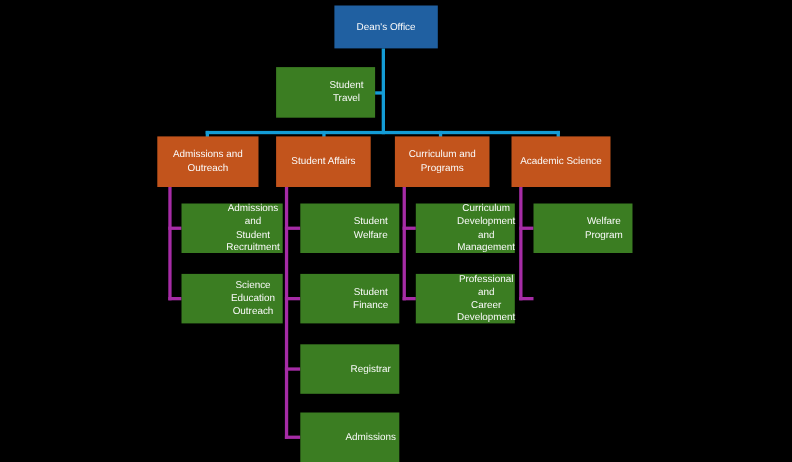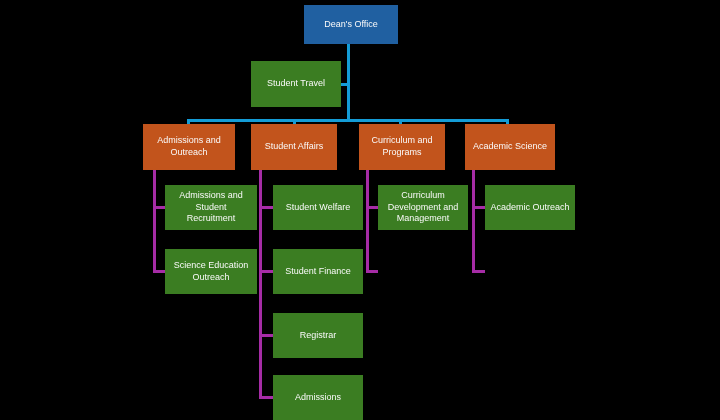--- a/index.html
+++ b/index.html
@@ -11,21 +11,21 @@
   .node {
     position:absolute; display:flex; align-items:center; justify-content:center;
     text-align:center; box-sizing:border-box; padding:2px;
   }
   .node .lbl {
     color:var(--text, #FAFAFA);
     font-size:9px; line-height:1.3; white-space:pre-line;
   }
   .node.root     { background:var(--root-fill, #2060A1); }
   .node.branch   { background:var(--branch-fill, #C2541C); }
-  .node.leaf, .node.assistant { background:var(--leaf-fill, #3B7D22); }
+  .node.leaf, .node.assistant { background:var(--leaf-fill, #3B7D22);padding-left:40px; }
   .ln { position:absolute; display:block; }
   .ln.blue   { background:var(--line-blue, #149CD6); }
   .ln.purple { background:var(--line-purple, #A62CA6); }
 </style>
 </head>
 <body>
 
 <div class="canvas" style="background: rgb(0, 0, 0);">
 
   <i class="ln blue" style="left:347px;top:44px;width:3px;height:78px"></i>
@@ -97,18 +97,23 @@
   </div>
   <div class="node leaf" style="left:273px;top:375px;width:90px;height:45px">
     <span class="lbl">Admissions</span>
   </div>
 
   <div class="node leaf" style="left:378px;top:185px;width:90px;height:45px">
     <span class="lbl">Curriculum
 Development and
 Management</span>
   </div>
+  <div class="node leaf" style="left:378px;top:249px;width:90px;height:45px">
+    <span class="lbl">Professional and
+Career
+Development</span>
+  </div>
 
   <div class="node leaf" style="left:485px;top:185px;width:90px;height:45px">
-    <span class="lbl">Academic Outreach</span>
+    <span class="lbl">Welfare Program</span>
   </div>
 
 </div>
 
 </body></html>

